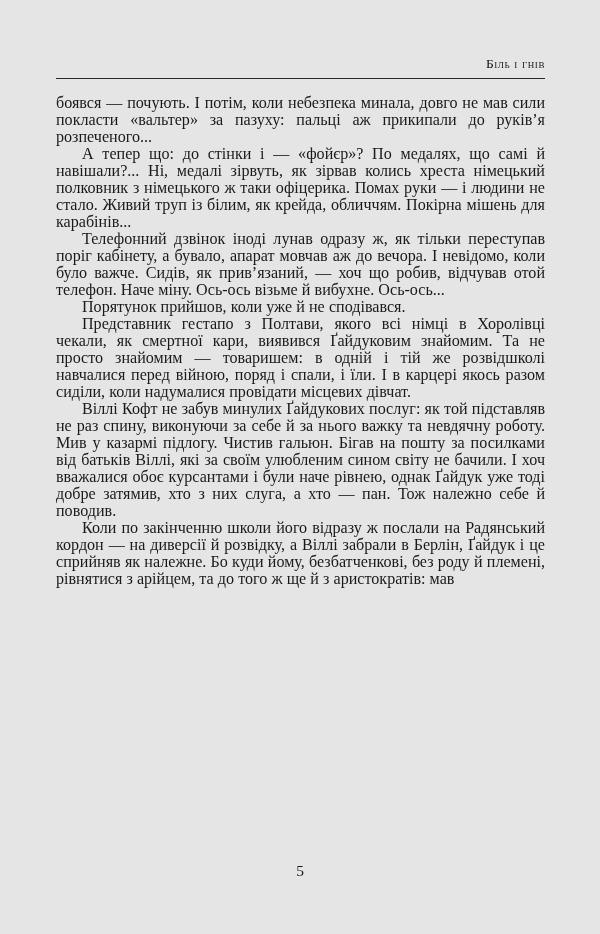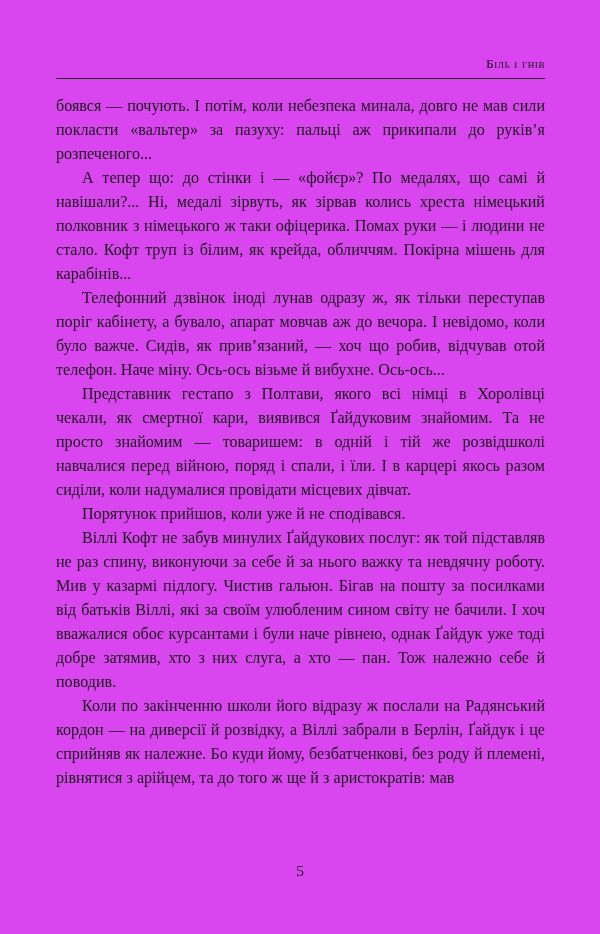--- a/index.html
+++ b/index.html
@@ -10,21 +10,21 @@
   }
   body {
     font-family: "Liberation Serif", "DejaVu Serif", serif;
     color: #1a1a1a;
   }
   .page {
     position: relative;
     width: 600px;
     height: 934px;
     box-sizing: border-box;
-    background: #d946ef;
+    background: #e5e5e5;
     overflow: hidden;
   }
 
   
   .running-head {
     position: absolute;
     left: 56px;
     right: 55px;
     top: 56px;
     height: 26px;
@@ -54,21 +54,21 @@
     position: absolute;
     left: 56px;
     top: 94px;
     width: 489px;
   }
   .textblock p {
     margin: 0;
     text-align: justify;
     text-justify: inter-word;
     font-size: 16.1px;
-    line-height: 24px;
+    line-height: 17px;
     text-indent: 26px;
     color: #1a1a1a;
     hyphens: manual;
     -webkit-hyphens: manual;
     word-spacing: 0.1px;
   }
   .textblock p.no-indent {
     text-indent: 0;
   }
 
@@ -91,24 +91,24 @@
 
 <div class="page">
 
   <div class="running-head">
     <span class="running-head-title">Біль і гнів</span>
     <div class="running-head-rule"></div>
   </div>
 
   <div class="textblock">
     <p class="no-indent">боявся — почують. І потім, коли небезпека минала, довго не мав сили покласти «вальтер» за пазуху: пальці аж прикипали до руків’я розпеченого...</p>
-    <p>А тепер що: до стінки і — «фойєр»? По медалях, що самі й навішали?... Ні, медалі зірвуть, як зірвав колись хреста німецький полковник з німецького ж таки офіцерика. Помах руки — і людини не стало. Кофт труп із білим, як крейда, обличчям. Покірна мішень для карабінів...</p>
+    <p>А тепер що: до стінки і — «фойєр»? По медалях, що самі й навішали?... Ні, медалі зірвуть, як зірвав колись хреста німецький полковник з німецького ж таки офіцерика. Помах руки — і людини не стало. Живий труп із білим, як крейда, обличчям. Покірна мішень для карабінів...</p>
     <p>Телефонний дзвінок іноді лунав одразу ж, як тільки переступав поріг кабінету, а бувало, апарат мовчав аж до вечора. І невідомо, коли було важче. Сидів, як прив’язаний, — хоч що робив, відчував отой телефон. Наче міну. Ось-ось візьме й вибухне. Ось-ось...</p>
+    <p>Порятунок прийшов, коли уже й не сподівався.</p>
     <p>Представник гестапо з Полтави, якого всі німці в Хоролівці чекали, як смертної кари, виявився Ґайдуковим знайомим. Та не просто знайомим — товаришем: в одній і тій же розвідшколі навчалися перед війною, поряд і спали, і їли. І в карцері якось разом сиділи, коли надумалися провідати місцевих дівчат.</p>
-    <p>Порятунок прийшов, коли уже й не сподівався.</p>
     <p>Віллі Кофт не забув минулих Ґайдукових послуг: як той підставляв не раз спину, виконуючи за себе й за нього важку та невдячну роботу. Мив у казармі підлогу. Чистив гальюн. Бігав на пошту за посилками від батьків Віллі, які за своїм улюбленим сином світу не бачили. І хоч вважалися обоє курсантами і були наче рівнею, однак Ґайдук уже тоді добре затямив, хто з них слуга, а хто — пан. Тож належно себе й поводив.</p>
     <p>Коли по закінченню школи його відразу ж послали на Радянський кордон — на диверсії й розвідку, а Віллі забрали в Берлін, Ґайдук і це сприйняв як належне. Бо куди йому, безбатченкові, без роду й племені, рівнятися з арійцем, та до того ж ще й з аристократів: мав</p>
   </div>
 
   <div class="folio">
     <span class="folio-number">5</span>
   </div>
 
 </div>
 

